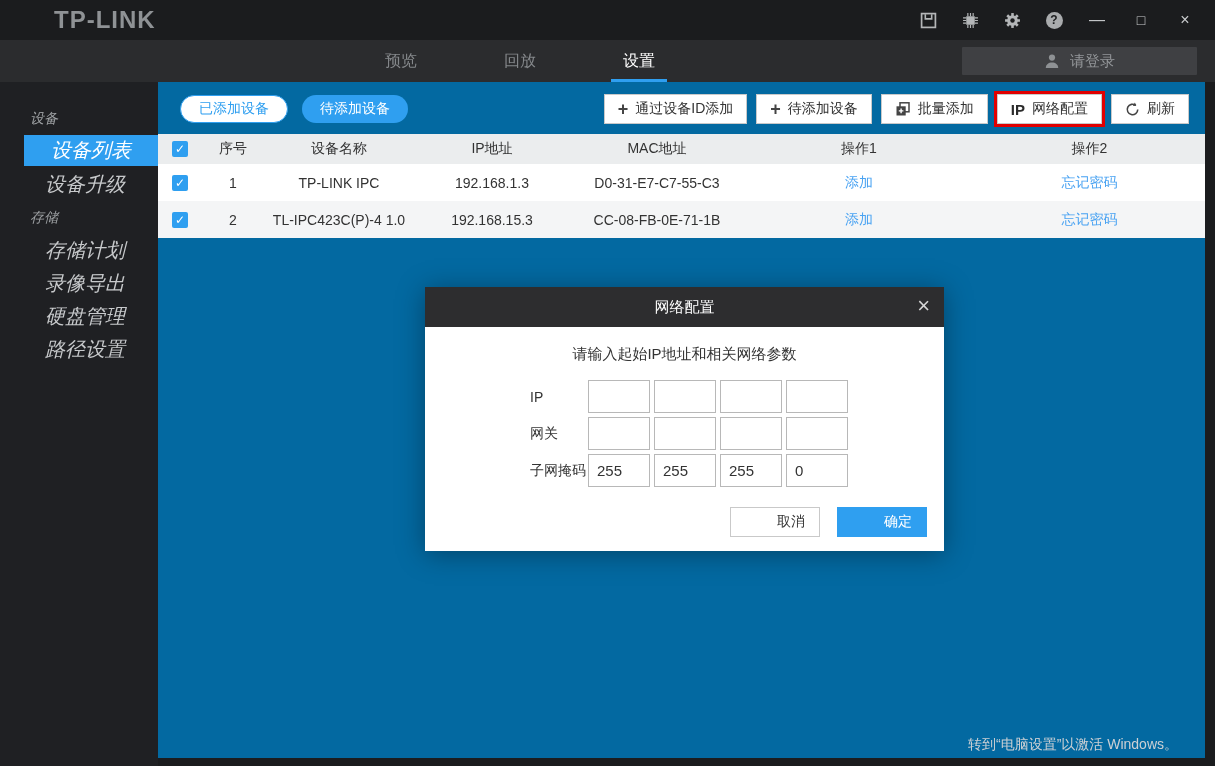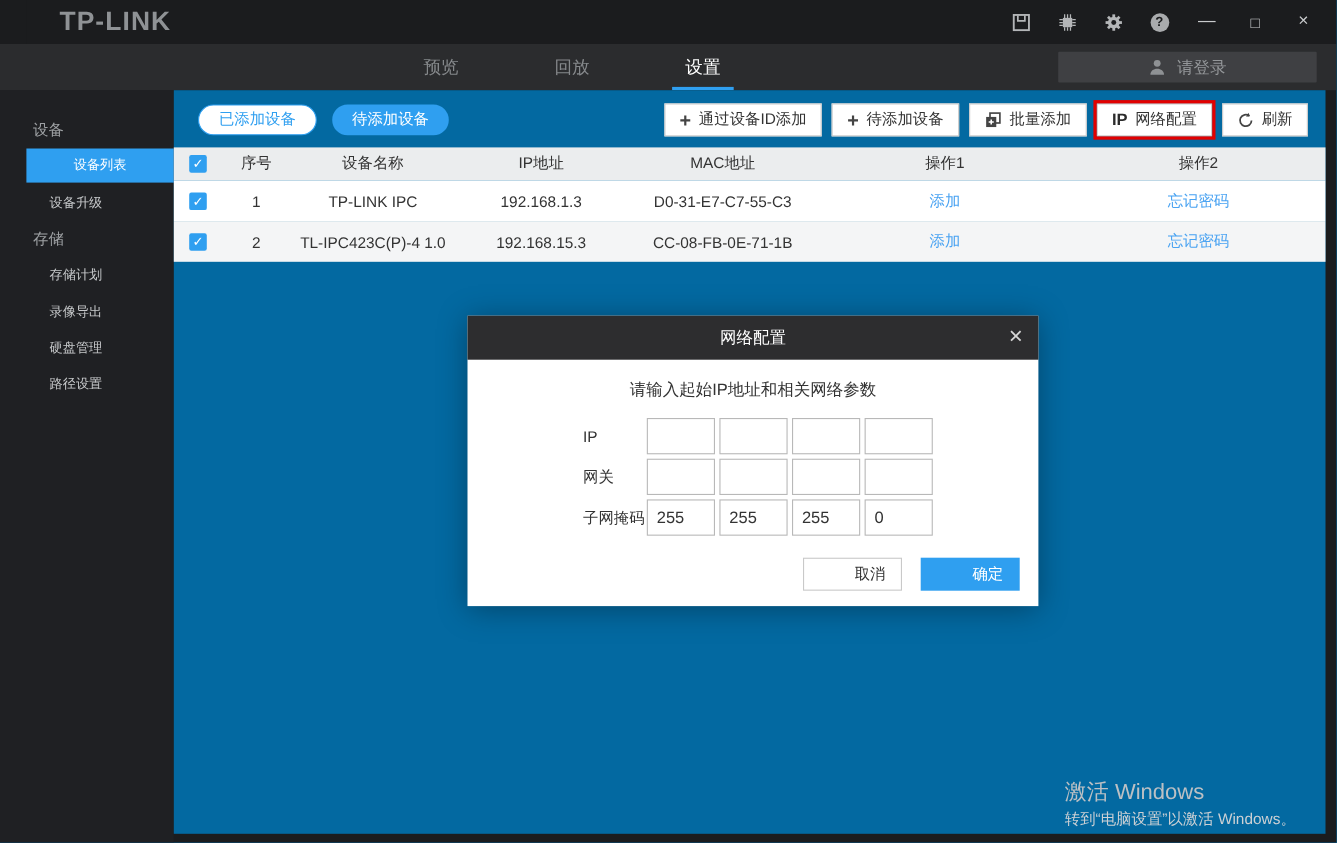--- a/index.html
+++ b/index.html
@@ -20,23 +20,23 @@
   .win-btn.max { font-size:14px; }
   
   .navbar { height:42px; background:#2b2c2e; position:relative; }
   .tabs { position:absolute; left:373px; top:0; height:30px; display:flex; gap:63px; }
   .tab { height:42px; display:flex; align-items:center; font-size:16px; color:#85888b; cursor:pointer; position:relative; padding:0 12px; }
   .tab.active { color:#ffffff; }
   .tab.active .underline { position:absolute; left:0; right:0; bottom:0; height:3px; background:#2f9ff0; }
   .login-btn { position:absolute; right:18px; top:7px; width:235px; height:28px; background:#3f4043; display:flex; align-items:center; justify-content:center; gap:10px; color:#94979a; font-size:15px; cursor:pointer; border-radius:1px; }
   
   .workspace { display:flex; height:684px; }
-  .sidebar { width:158px; background:#1f2023; flex:none; padding-top:20px; }
+  .sidebar { width:158px; background:#1f2023; flex:none; padding-top:20px;font-style:italic; }
   .side-section { height:33px; line-height:33px; padding-left:30px; color:#9da0a3; font-size:14px; }
-  .side-item { height:33px; line-height:33px; padding-left:45px; color:#c7c9cb; font-size:12px; cursor:pointer; }
+  .side-item { height:33px; line-height:33px; padding-left:45px; color:#c7c9cb; font-size:20px; cursor:pointer; }
   .side-item.active { margin-left:24px; padding-left:0; text-align:center; background:#2f9ff0; color:#fff; height:31px; line-height:31px; margin-bottom:2px; }
   .content { flex:1; background:#0369a1; margin-right:10px; margin-bottom:8px; position:relative; }
   
   .toolbar { display:flex; align-items:center; padding:12px 16px 10px 22px; }
   .pill { height:28px; padding:0 18px; border-radius:15px; font-size:14px; display:flex; align-items:center; cursor:pointer; }
   .pill.outline { border:1px solid #2f9ff0; color:#2f9ff0; background:#fff; margin-right:14px; }
   .pill.filled { background:#2f9ff0; color:#fff; }
   .actions { margin-left:auto; display:flex; gap:9px; }
   .act-btn { height:30px; padding:0 13px; background:#fff; border:1px solid #c9c9c9; font-size:14px; color:#333; display:flex; align-items:center; gap:7px; cursor:pointer; }
   .act-btn .plus { font-size:18px; font-weight:bold; color:#444; line-height:1; }
@@ -224,21 +224,20 @@
         </div>
       <div class="cell">2</div>
       <div class="cell">TL-IPC423C(P)-4 1.0</div>
       <div class="cell">192.168.15.3</div>
       <div class="cell">CC-08-FB-0E-71-1B</div>
       <div class="cell"><span class="link">添加</span></div>
       <div class="cell"><span class="link">忘记密码</span></div>
     </div>
 
     <div class="watermark">
-      <div class="l1">激活 Windows</div>
       <div class="l2">转到“电脑设置”以激活 Windows。</div>
     </div>
   </div>
 </div>
 
 <div class="dialog">
   <div class="dlg-header">
     <span class="dlg-title">网络配置</span>
     <span class="dlg-close">×</span>
   </div>

